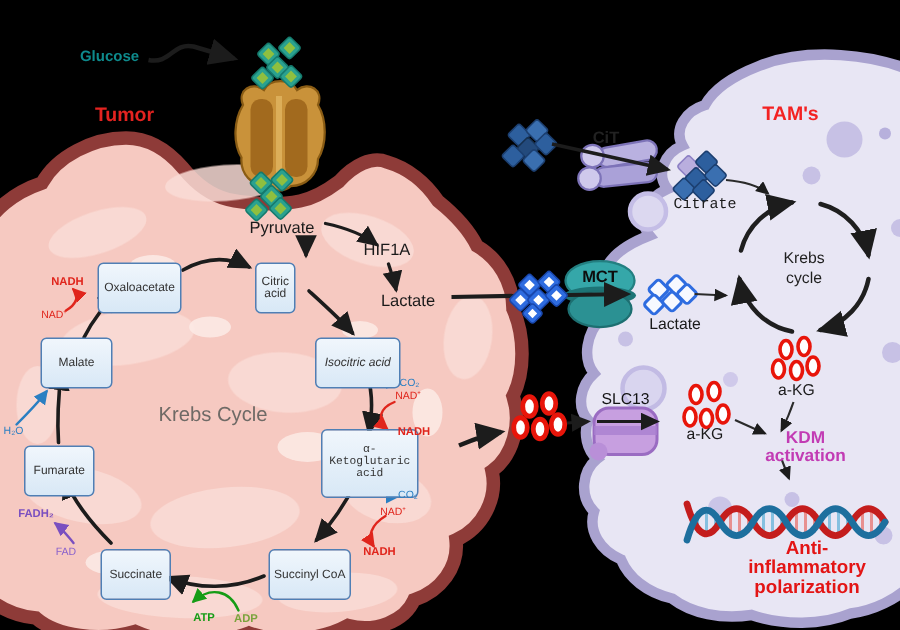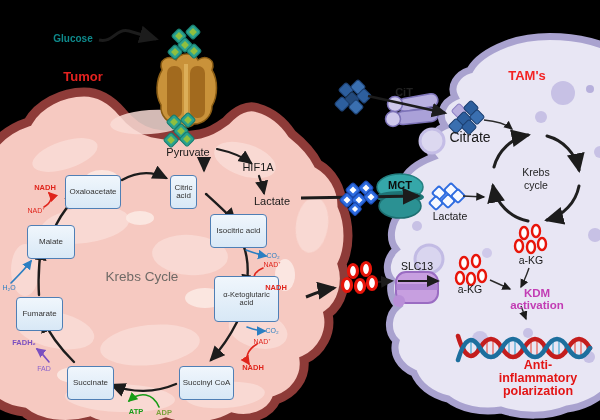--- a/index.html
+++ b/index.html
@@ -336,23 +336,23 @@
 <div class="lbl" style="left:73px;top:39px;color:#0e8a8c;font-weight:bold;font-size:10px;">Glucose</div>
 <div class="lbl" style="left:83px;top:77px;color:#e42320;font-weight:bold;font-size:13px;">Tumor</div>
 <div class="lbl" style="left:188px;top:153px;color:#1a1a1a;font-size:11px;">Pyruvate</div>
 <div class="lbl" style="left:258px;top:168px;color:#1a1a1a;font-size:11px;">HIF1A</div>
 <div class="lbl" style="left:272px;top:202px;color:#1a1a1a;font-size:11px;">Lactate</div>
 <div class="lbl" style="left:142px;top:277px;color:#6f6a66;font-size:13.5px;">Krebs Cycle</div>
 
 <div class="box" style="left:65px;top:175px;width:56px;height:18px;">Oxaloacetate</div>
 <div class="box" style="left:170px;top:175px;width:27px;height:18px;">Citric acid</div>
 <div class="box" style="left:27px;top:225px;width:48px;height:18px;">Malate</div>
-<div class="box" style="left:210px;top:214px;width:57px;height:34px;">Isocitric acid</div>
+<div class="box" style="left:210px;top:225px;width:57px;height:34px;font-style:italic;">Isocitric acid</div>
 <div class="box" style="left:16px;top:297px;width:47px;height:18px;">Fumarate</div>
-<div class="box" style="left:214px;top:276px;width:65px;height:46px;font-size:7.5px;">α-Ketoglutaric acid</div>
+<div class="box" style="left:214px;top:286px;width:65px;height:46px;font-size:7.5px;font-family:Liberation Mono, monospace;">α-Ketoglutaric acid</div>
 <div class="box" style="left:67px;top:366px;width:47px;height:17px;">Succinate</div>
 <div class="box" style="left:179px;top:366px;width:55px;height:34px;">Succinyl CoA</div>
 
 <div class="lbl redb" style="left:45px;top:188px;font-size:7.5px;">NADH</div>
 <div class="lbl red" style="left:36px;top:211px;font-size:7px;">NAD⁺</div>
 <div class="lbl blue" style="left:9px;top:288px;font-size:7px;">H₂O</div>
 <div class="lbl blue" style="left:273px;top:256px;font-size:7px;">CO₂</div>
 <div class="lbl red" style="left:272px;top:265px;font-size:7px;">NAD⁺</div>
 <div class="lbl redb" style="left:276px;top:288px;font-size:7.5px;">NADH</div>
 <div class="lbl blue" style="left:272px;top:331px;font-size:7px;">CO₂</div>
@@ -360,21 +360,21 @@
 <div class="lbl redb" style="left:253px;top:368px;font-size:7.5px;">NADH</div>
 <div class="lbl purpleb" style="left:24px;top:343px;font-size:7.5px;">FADH₂</div>
 <div class="lbl purple" style="left:44px;top:369px;font-size:7px;">FAD</div>
 <div class="lbl greenb" style="left:136px;top:412px;font-size:7.5px;">ATP</div>
 <div class="lbl oliveb" style="left:164px;top:413px;font-size:7.5px;">ADP</div>
 
 <div class="lbl" style="left:527px;top:76px;color:#f32222;font-weight:bold;font-size:13px;">TAM's</div>
 <div class="lbl" style="left:404px;top:93px;color:#222;font-weight:bold;font-size:11px;">CiT</div>
 <div class="lbl" style="left:400px;top:186px;color:#0d0d0d;font-weight:bold;font-size:11px;">MCT</div>
 <div class="lbl" style="left:417px;top:267px;color:#111;font-size:10.5px;">SLC13</div>
-<div class="lbl" style="left:470px;top:138px;color:#1a1a1a;font-size:14px;">Citrate</div>
+<div class="lbl" style="left:470px;top:138px;color:#1a1a1a;font-size:10px;font-family:Liberation Mono, monospace;">Citrate</div>
 <div class="lbl" style="left:450px;top:217px;color:#1a1a1a;font-size:10.5px;">Lactate</div>
 <div class="lbl" style="left:470px;top:290px;color:#1a1a1a;font-size:10.5px;">a-KG</div>
 <div class="lbl" style="left:531px;top:261px;color:#1a1a1a;font-size:10.5px;">a-KG</div>
 <div class="lbl" style="left:536px;top:179px;color:#1f1f1f;font-size:10.5px;line-height:1.2;">Krebs
 cycle</div>
 <div class="lbl" style="left:538px;top:379px;color:#e31515;font-weight:bold;font-size:12.5px;line-height:1.05;">Anti-inflammatory
 polarization</div>
 <div class="lbl" style="left:537px;top:299px;color:#c23cb4;font-weight:bold;font-size:11.5px;">KDM activation</div>
 
 </div>

